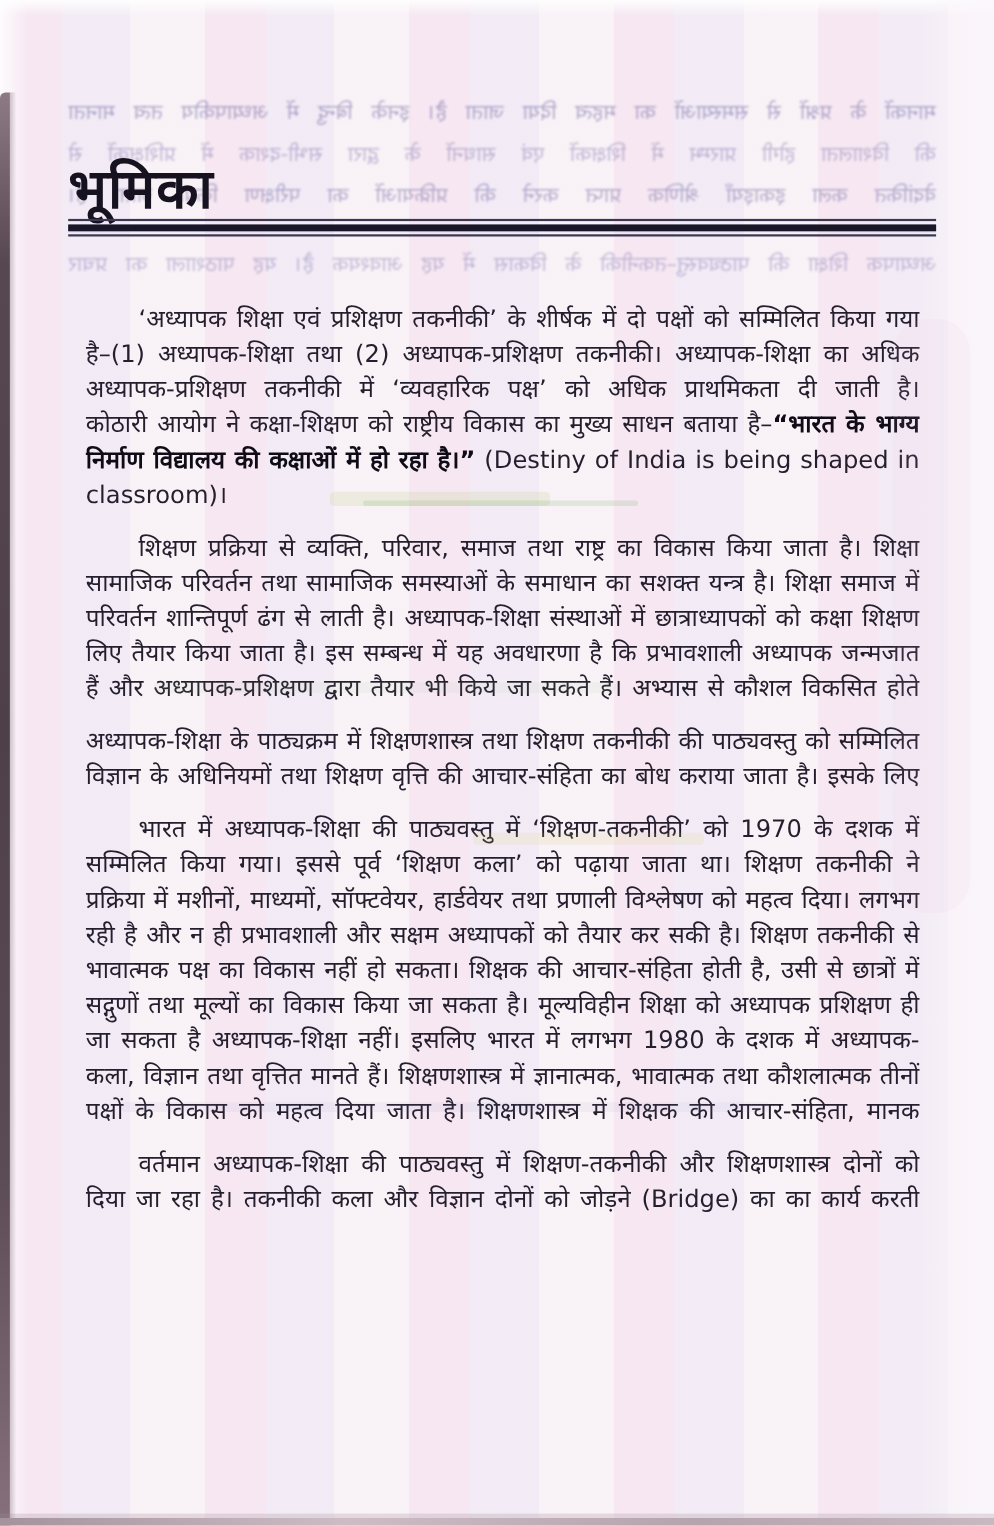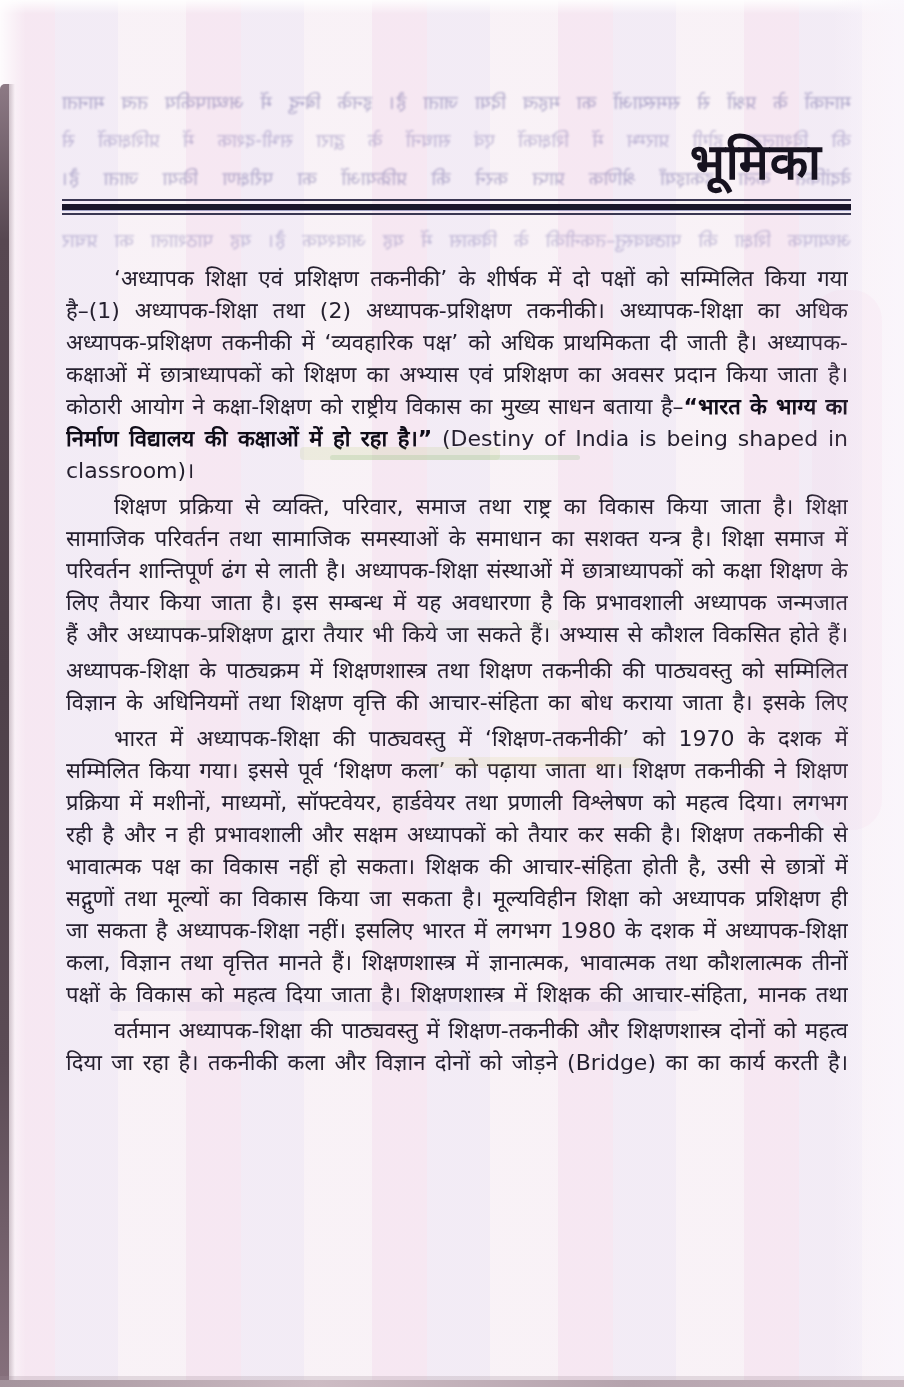--- a/index.html
+++ b/index.html
@@ -34,36 +34,36 @@
   .edge-bottom{
     position:absolute;left:0;right:0;bottom:0;height:7px;
     background:linear-gradient(90deg,#a4939c,#cdbcc4 35%,#b5a3ad 70%,#c8b8c0);
   }
   .edge-bottom-soft{
     position:absolute;left:0;right:0;bottom:7px;height:4px;
     background:rgba(160,140,150,.25);
   }
   
   .heading{
-    position:absolute;left:62px;top:126px;width:760px;
-    text-align:right;
+    position:absolute;left:62px;top:136px;width:760px;
+    text-align:left;
     font-size:50px;font-weight:bold;letter-spacing:1px;
     color:#16121f;
   }
   
   .heading-rule{position:absolute;left:62px;top:199px;width:789px;}
   .heading-rule .r1{height:2px;background:#3a3752;}
   .heading-rule .r2{height:6px;background:#191629;margin-top:3px;box-shadow:0 1px 0 rgba(60,70,140,.45);}
   .heading-rule .r3{height:2px;background:#3a3752;margin-top:3px;}
   
   .body-text{
     position:absolute;left:62px;top:259px;width:790px;
     font-size:22px;
   }
-  .para{margin:4px;}
+  .para{margin:16px;}
   .line{
     height:32px;line-height:32px;
     white-space:normal;overflow:hidden;
     text-align:justify;text-align-last:left;
     word-spacing:1px;
   }
   .line.j{text-align-last:justify;}
   .line.ind{text-indent:48px;}
   .line b{font-weight:bold;color:#0f0c18;}
   
@@ -107,21 +107,20 @@
     <div class="r1"></div>
     <div class="r2"></div>
     <div class="r3"></div>
   </div>
 
   <div class="body-text">
       <div class="para">
         <div class="line j ind"><span>‘अध्यापक शिक्षा एवं प्रशिक्षण तकनीकी’ के शीर्षक में दो पक्षों को सम्मिलित किया गया</span></div>
         <div class="line j"><span>है–(1) अध्यापक-शिक्षा तथा (2) अध्यापक-प्रशिक्षण तकनीकी। अध्यापक-शिक्षा का अधिक व्यापक</span></div>
         <div class="line j"><span>अध्यापक-प्रशिक्षण तकनीकी में ‘व्यवहारिक पक्ष’ को अधिक प्राथमिकता दी जाती है। अध्यापक-शिक्षा</span></div>
-        <div class="line j"><span>कक्षाओं में छात्राध्यापकों को शिक्षण का अभ्यास एवं प्रशिक्षण का अवसर प्रदान किया जाता है।</span></div>
         <div class="line j"><span>कोठारी आयोग ने कक्षा-शिक्षण को राष्ट्रीय विकास का मुख्य साधन बताया है–</span><b>“भारत के भाग्य का</b></div>
         <div class="line j"><b>निर्माण विद्यालय की कक्षाओं में हो रहा है।”</b><span> (Destiny of India is being shaped in her</span></div>
         <div class="line"><span>classroom)।</span></div>
       </div>
       <div class="para">
         <div class="line j ind"><span>शिक्षण प्रक्रिया से व्यक्ति, परिवार, समाज तथा राष्ट्र का विकास किया जाता है। शिक्षा</span></div>
         <div class="line j"><span>सामाजिक परिवर्तन तथा सामाजिक समस्याओं के समाधान का सशक्त यन्त्र है। शिक्षा समाज में</span></div>
         <div class="line j"><span>परिवर्तन शान्तिपूर्ण ढंग से लाती है। अध्यापक-शिक्षा संस्थाओं में छात्राध्यापकों को कक्षा शिक्षण के</span></div>
         <div class="line j"><span>लिए तैयार किया जाता है। इस सम्बन्ध में यह अवधारणा है कि प्रभावशाली अध्यापक जन्मजात होते</span></div>
         <div class="line j"><span>हैं और अध्यापक-प्रशिक्षण द्वारा तैयार भी किये जा सकते हैं। अभ्यास से कौशल विकसित होते हैं।</span></div>

